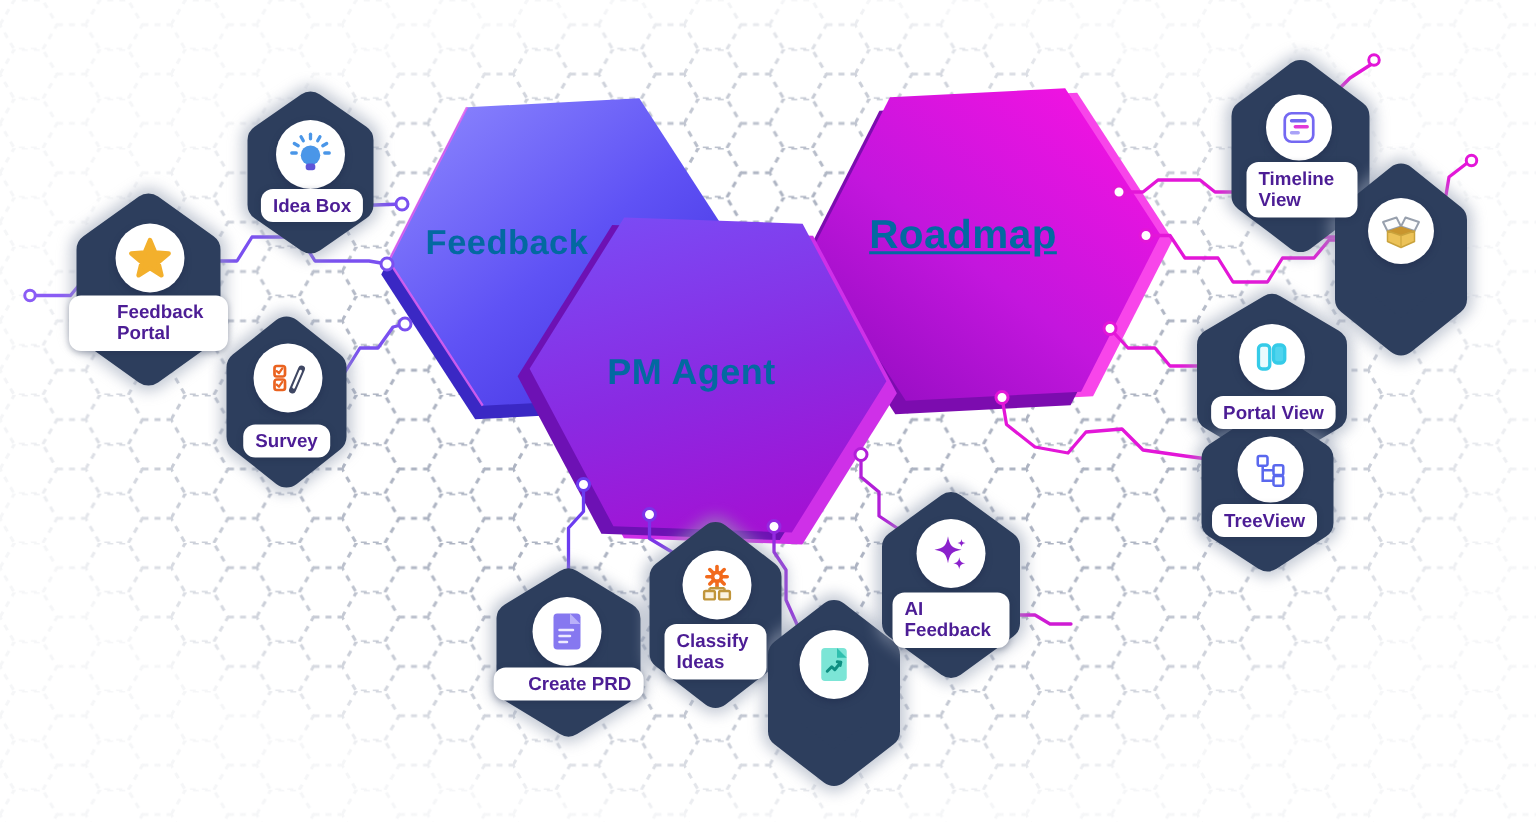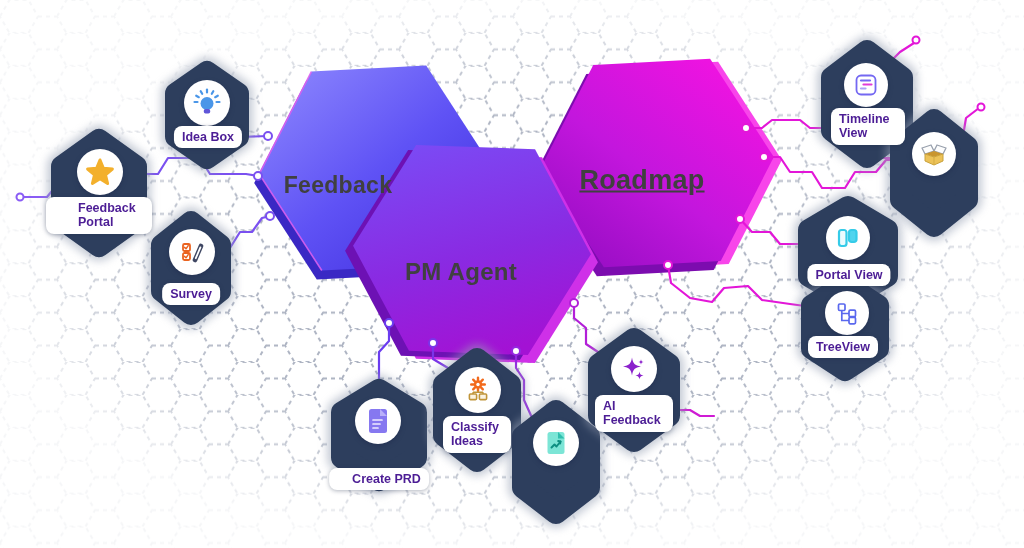--- a/index.html
+++ b/index.html
@@ -3,22 +3,22 @@
 <meta charset="utf-8">
 <style>
   html,body{margin:0;padding:0;background:#ffffff;}
   #stage{position:relative;width:1024px;height:548px;overflow:hidden;background:#ffffff;
          font-family:"Liberation Sans",sans-serif;}
   #gfx{position:absolute;left:0;top:0;}
   .pill{position:absolute;transform:translateX(-50%);background:#ffffff;border-radius:8px;
         padding:4px 8px;font-size:12.5px;font-weight:600;color:#4c1d95;text-align:left;
         line-height:1.15;box-shadow:0 1px 4px rgba(30,40,70,.35);white-space:nowrap;z-index:3;}
   .pill.wrap{white-space:normal;}
-  .hextitle{position:absolute;transform:translate(-50%,-50%);color:#404040;font-weight:700;
-        letter-spacing:.3px;z-index:2;white-space:nowrap;margin-top:23px;}
+  .hextitle{position:absolute;transform:translate(-50%,-50%);color:#0369a1;font-weight:700;
+        letter-spacing:.3px;z-index:2;white-space:nowrap;}
 </style>
 </head>
 <body>
 
 <div id="stage">
 
 <svg id="gfx" width="1024" height="548" viewBox="0 0 1024 548">
   <defs>
     <pattern id="hexmesh" width="57" height="32.91" patternUnits="userSpaceOnUse">
       <path d="M0,16.45 L9.5,0 L28.5,0 L38,16.45 L28.5,32.91 L9.5,32.91 Z M38,16.45 L57,16.45" fill="none" stroke="#99a1b3" stroke-width="2" stroke-dasharray="4 4"></path>
@@ -261,20 +261,20 @@
   </g>
 </svg>
 
 <div class="hextitle" style="left:338px;top:162px;font-size:23px;">Feedback</div>
 <div class="hextitle" style="left:461px;top:249px;font-size:24px;">PM Agent</div>
 <div class="hextitle" style="left:642px;top:157px;font-size:27px;text-decoration:underline;">Roadmap</div>
 
 <div class="pill" style="left:208px;top:126px;">Idea Box</div>
 <div class="pill wrap" style="left:99px;top:197px;width:66px;padding-left:32px;">Feedback Portal</div>
 <div class="pill" style="left:191px;top:283px;">Survey</div>
-<div class="pill" style="left:379px;top:468px;padding-left:23px;">Create PRD</div>
+<div class="pill" style="left:379px;top:445px;padding-left:23px;">Create PRD</div>
 <div class="pill wrap" style="left:477px;top:416px;width:52px;">Classify Ideas</div>
 <div class="pill wrap" style="left:634px;top:395px;width:62px;">AI Feedback</div>
 <div class="pill wrap" style="left:868px;top:108px;width:58px;">Timeline View</div>
 <div class="pill" style="left:849px;top:264px;">Portal View</div>
 <div class="pill" style="left:843px;top:336px;">TreeView</div>
 
 </div>
 
 </body></html>

